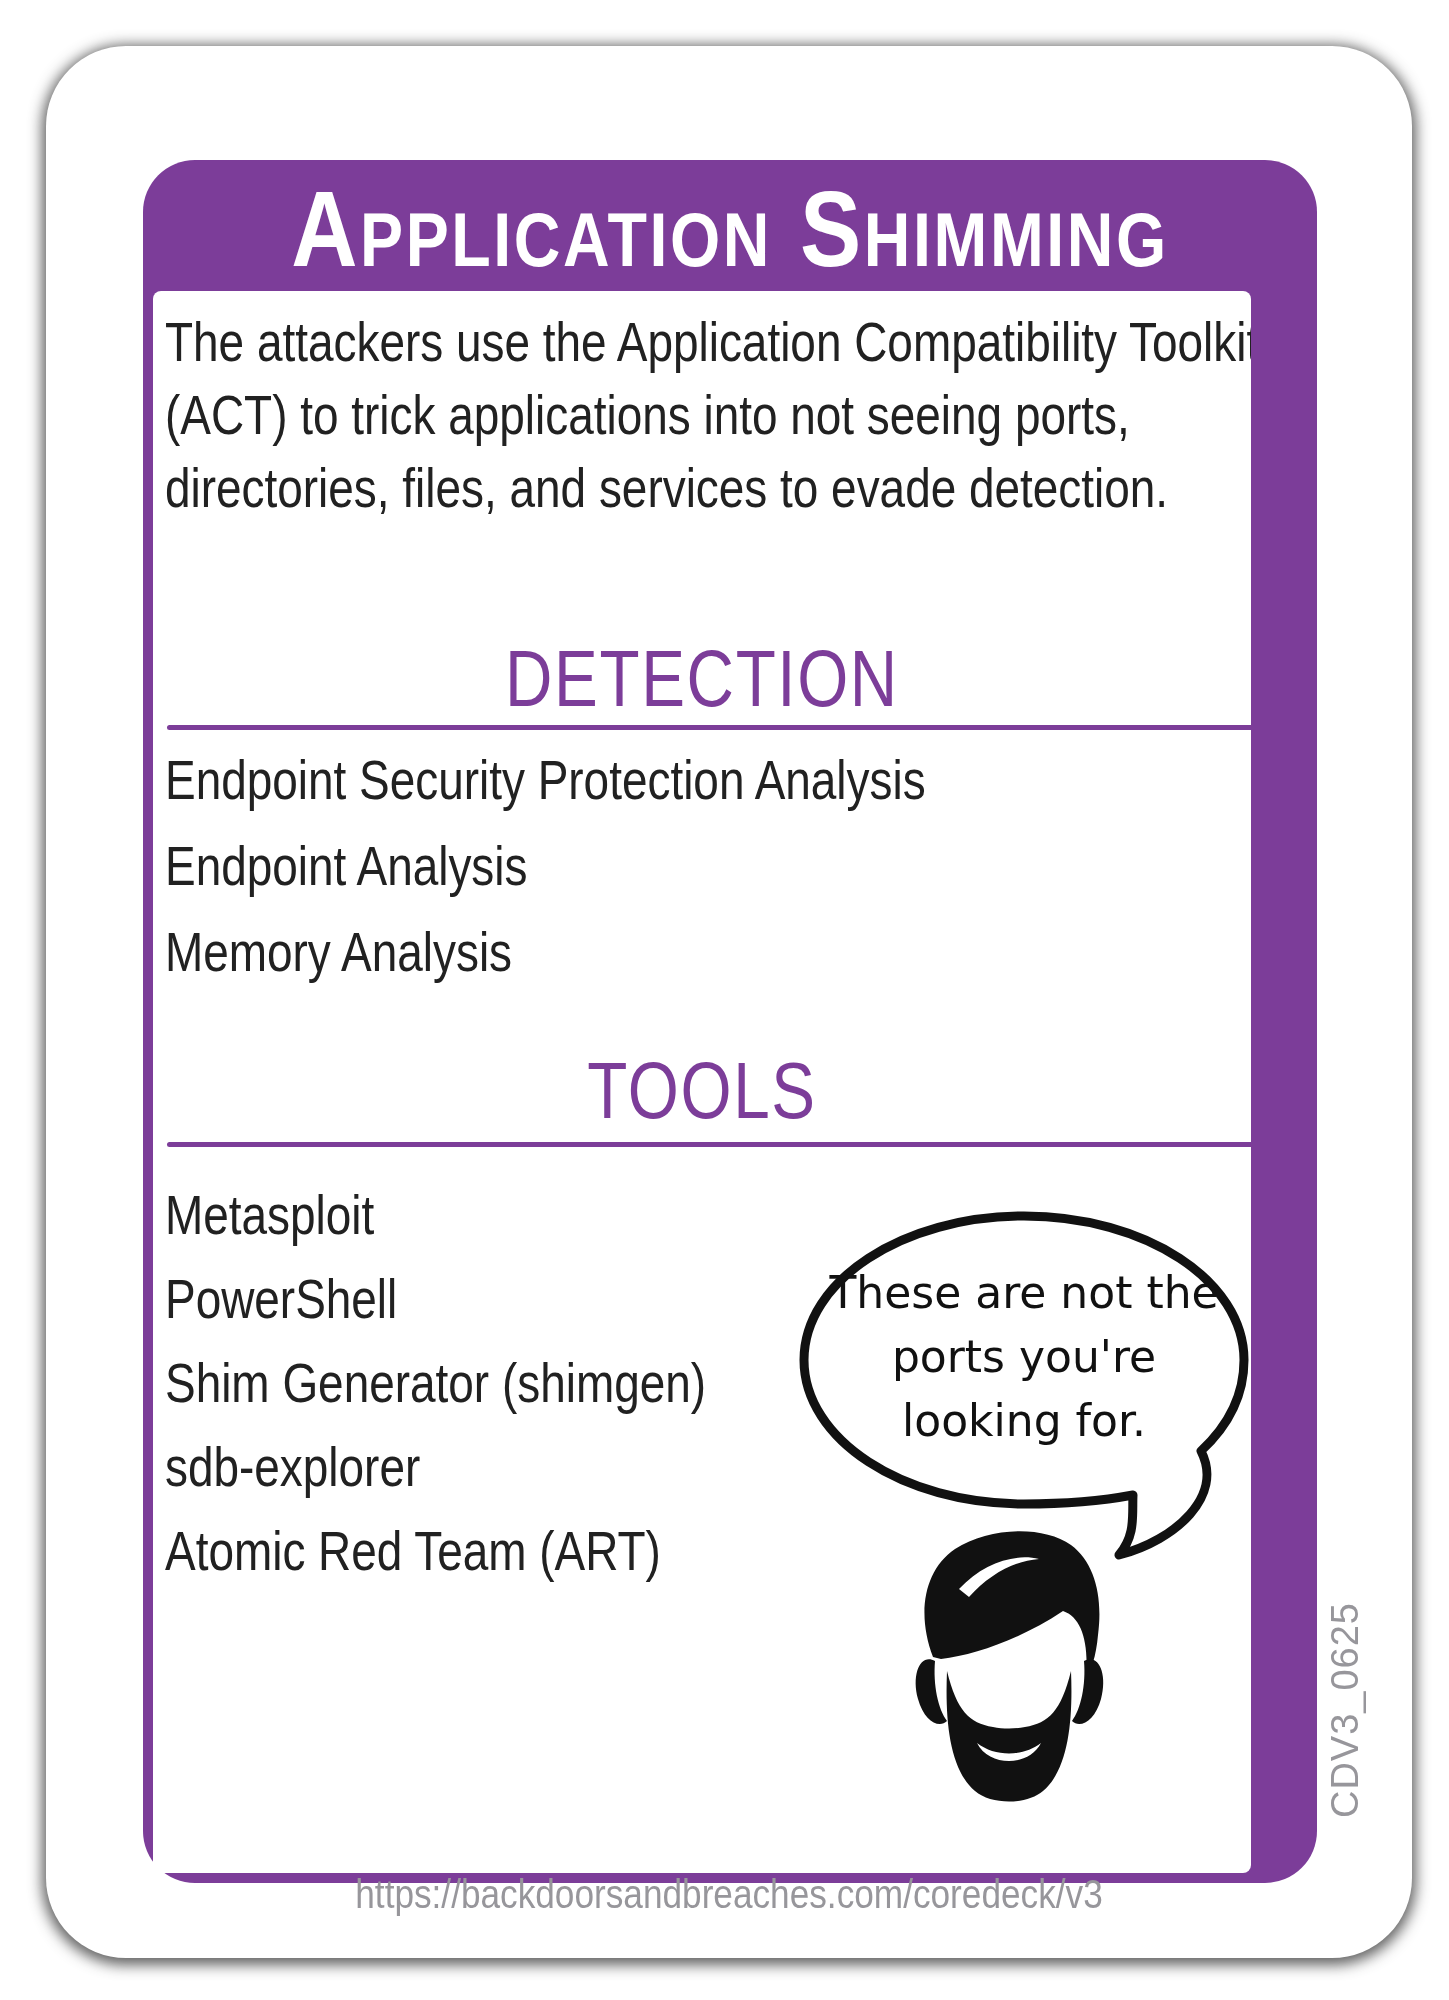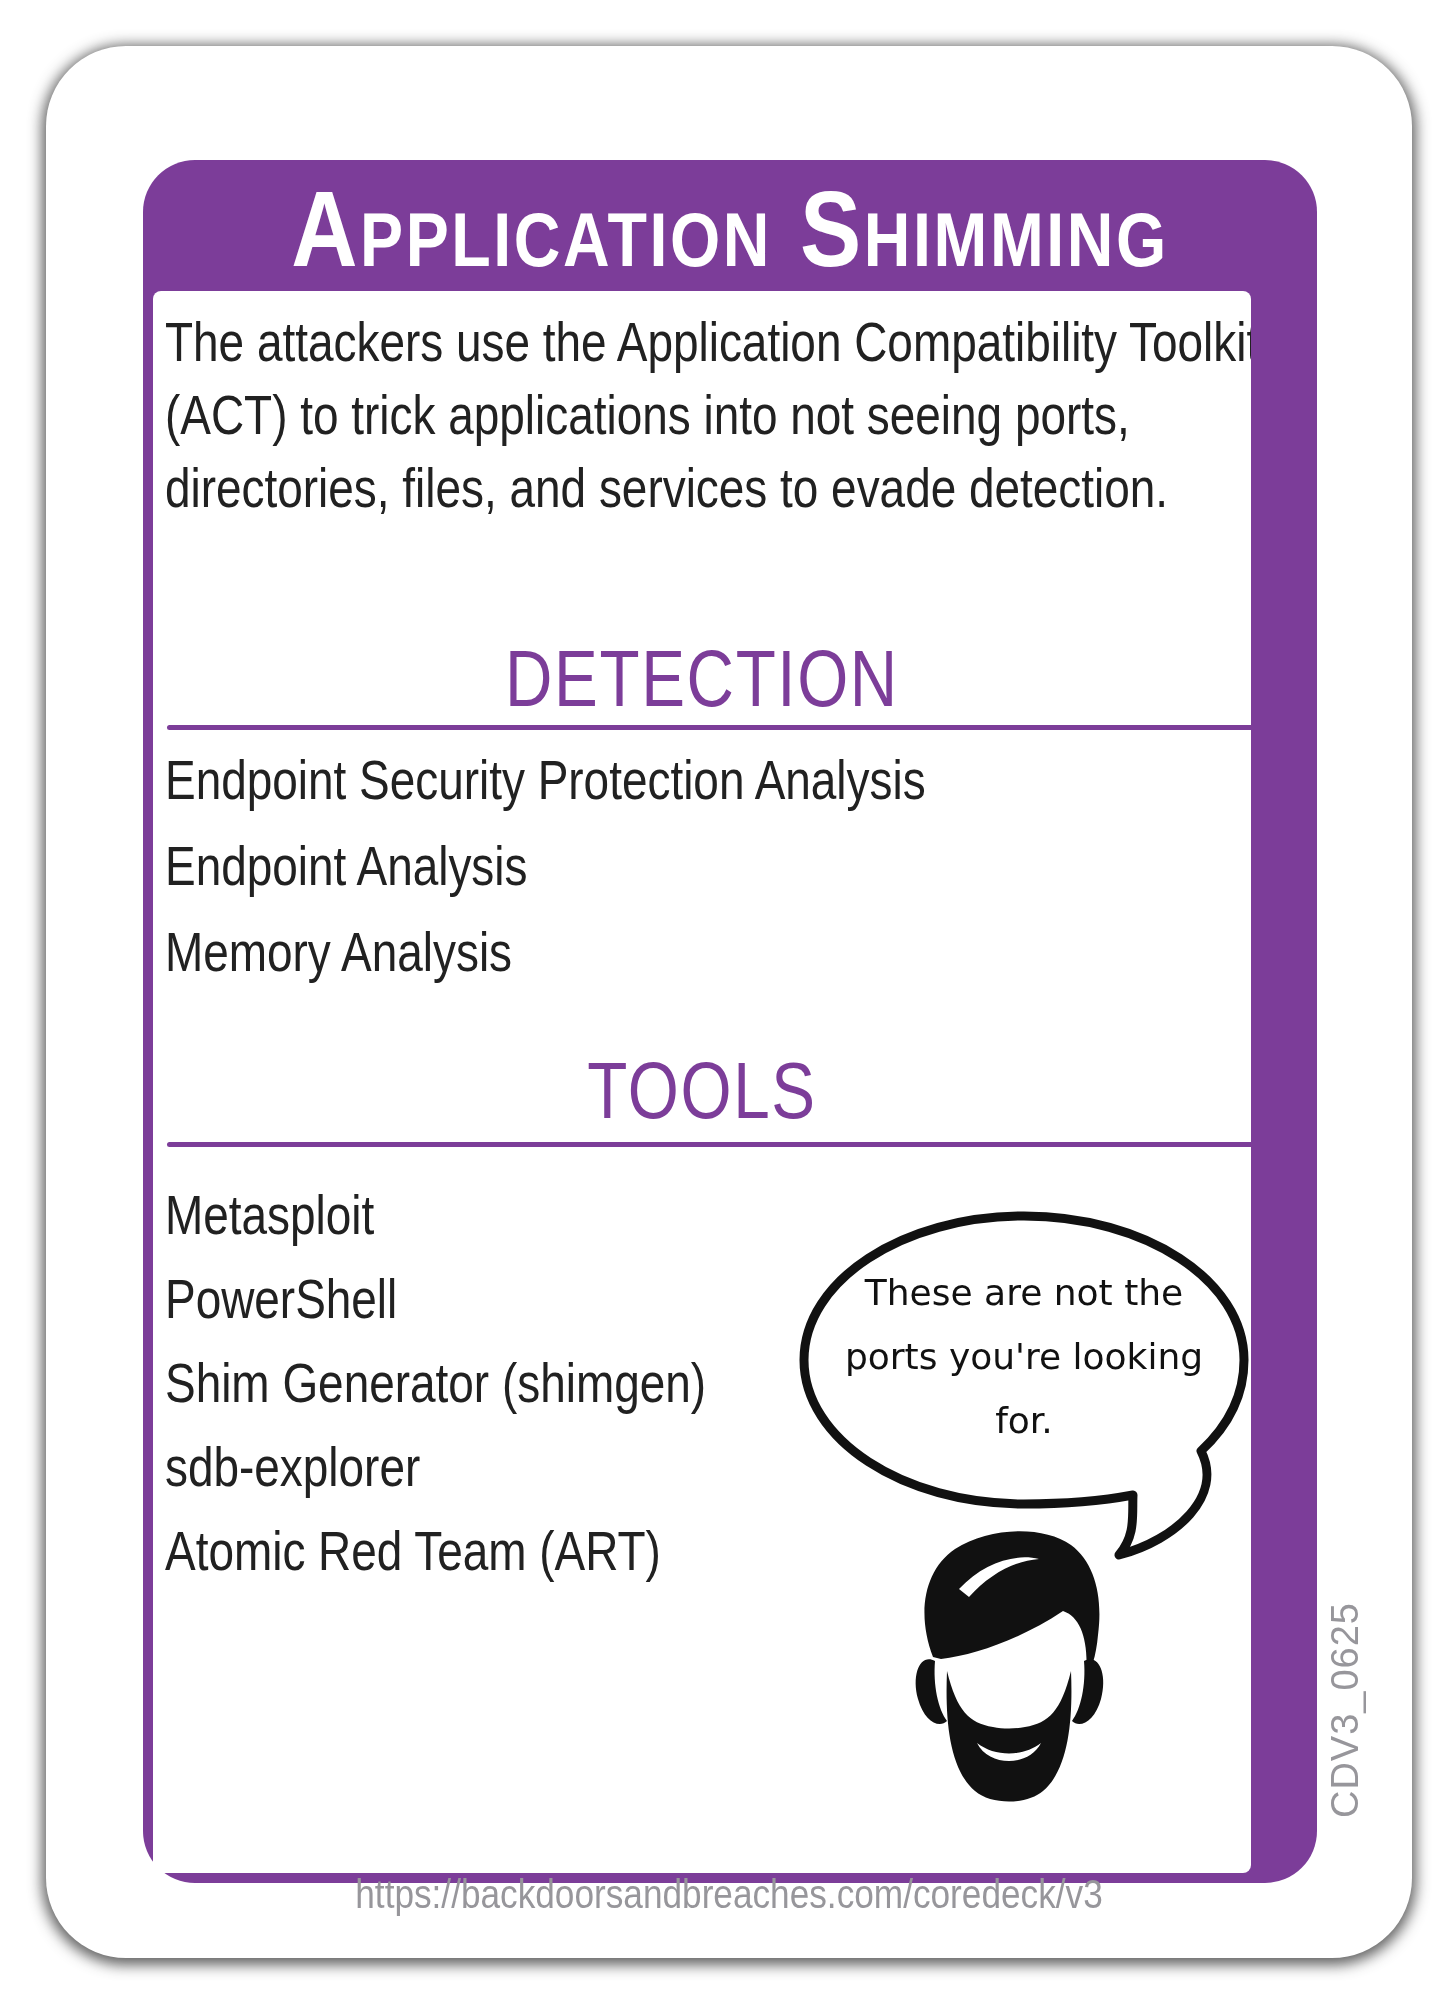--- a/index.html
+++ b/index.html
@@ -61,21 +61,21 @@
     color:var(--ink);
   }
   .det-list{top:446px;--ih:86px;}
   .tools-list{top:882px;--ih:84px;}
   .list .item{height:var(--ih);line-height:var(--ih);font-size:56px;white-space:nowrap;}
 
   .bubble{position:absolute;left:643px;top:917px;}
   .bubble-text{
     position:absolute;left:661px;top:970px;width:420px;
     text-align:center;font-family:"DejaVu Sans",sans-serif;
-    font-size:36px;line-height:64px;font-weight:500;color:#111111;
+    font-size:44px;line-height:64px;font-weight:500;color:#111111;
   }
   .face{position:absolute;left:750px;top:1228px;}
 
   .code{
     position:absolute;left:1159px;top:1642px;width:280px;height:44px;
     transform:rotate(-90deg);
     text-align:center;color:var(--muted);font-size:38px;letter-spacing:1px;
     line-height:44px;white-space:nowrap;
   }
   .url{

